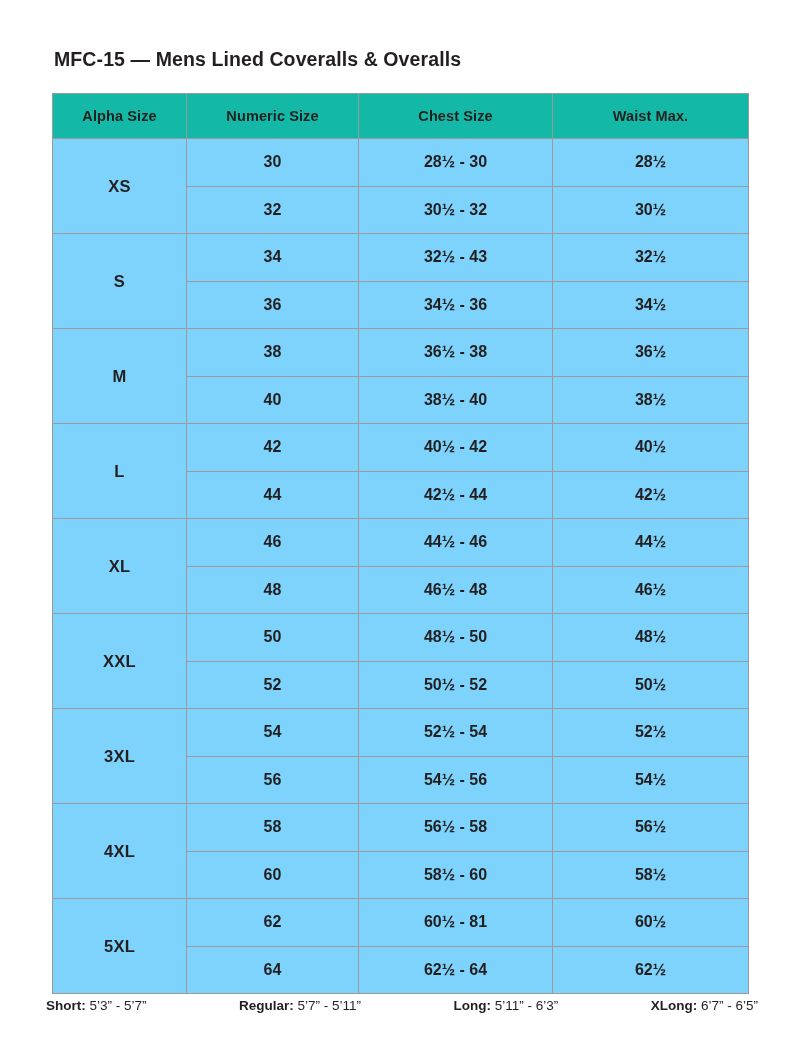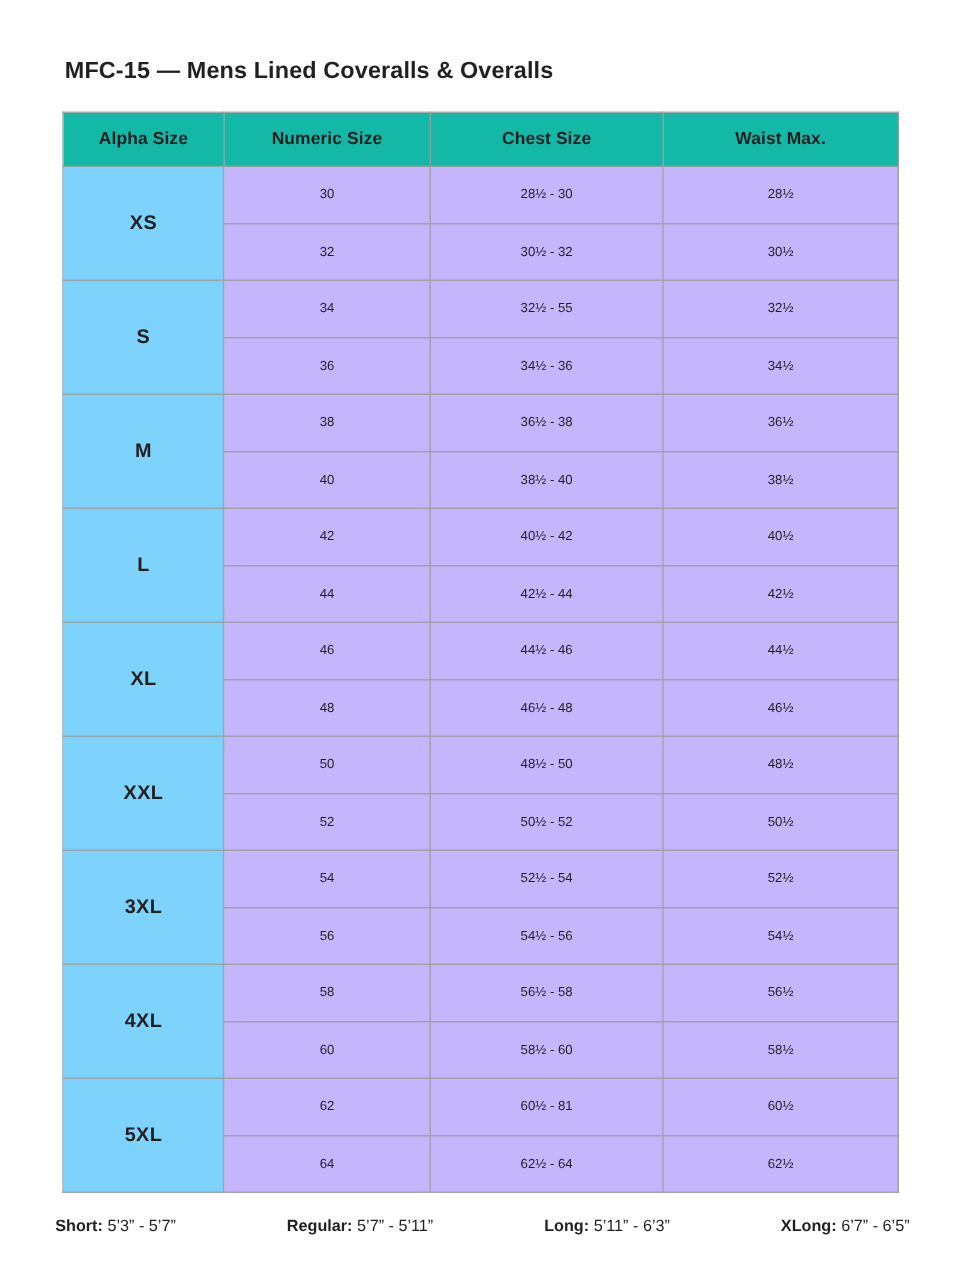--- a/index.html
+++ b/index.html
@@ -52,27 +52,27 @@
   col.c-chest   { width: 194px; }
   col.c-waist   { width: 196px; }
 
   td.alpha-cell {
     background: #7dd3fc;
     font-size: 16.5px;
     font-weight: bold;
     letter-spacing: 0.3px;
   }
   td.val {
-    background: #c4b5fd;
-    font-size: 11px;
-    font-weight: normal;
+    background: #7dd3fc;
+    font-size: 16px;
+    font-weight: bold;
     height: 46.5px;
   }
   .footer {
-    margin-top: 20px;
+    margin-top: 4px;
     display: flex;
     justify-content: space-between;
     align-items: baseline;
     width: 712px;
     margin-left: -6px;
     font-size: 13.5px;
   }
   .footer .item {
     white-space: nowrap;
   }
@@ -113,21 +113,21 @@
           <td class="val">28½</td>
         </tr>
         <tr>
           <td class="val">32</td>
           <td class="val">30½ - 32</td>
           <td class="val">30½</td>
         </tr>
         <tr>
           <td class="alpha-cell" rowspan="2">S</td>
           <td class="val">34</td>
-          <td class="val">32½ - 55</td>
+          <td class="val">32½ - 43</td>
           <td class="val">32½</td>
         </tr>
         <tr>
           <td class="val">36</td>
           <td class="val">34½ - 36</td>
           <td class="val">34½</td>
         </tr>
         <tr>
           <td class="alpha-cell" rowspan="2">M</td>
           <td class="val">38</td>

